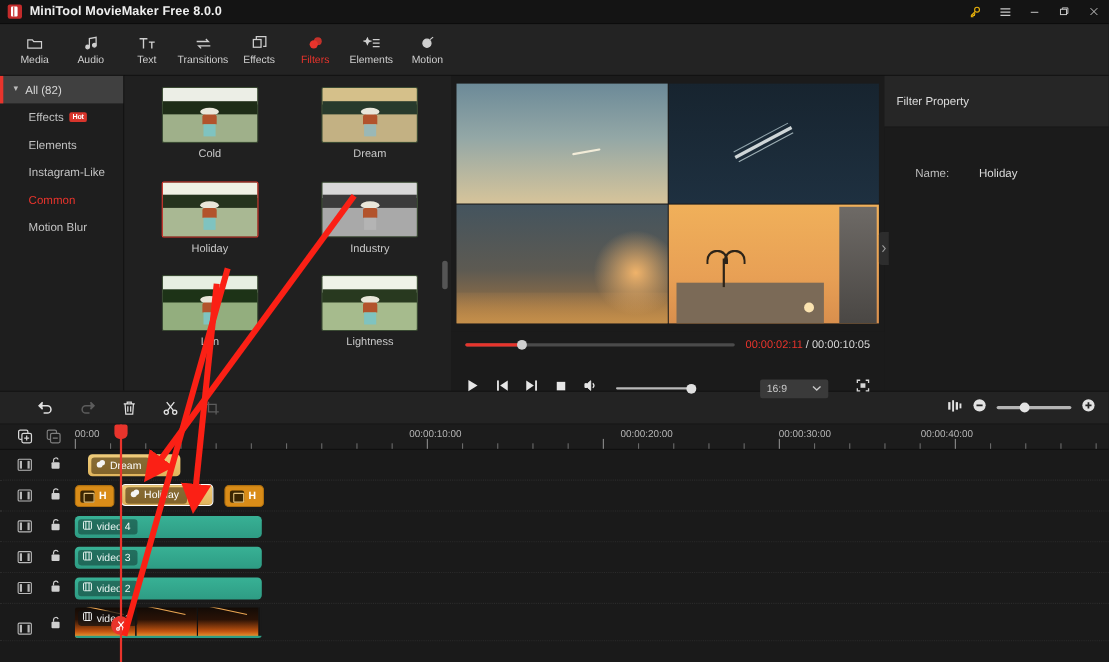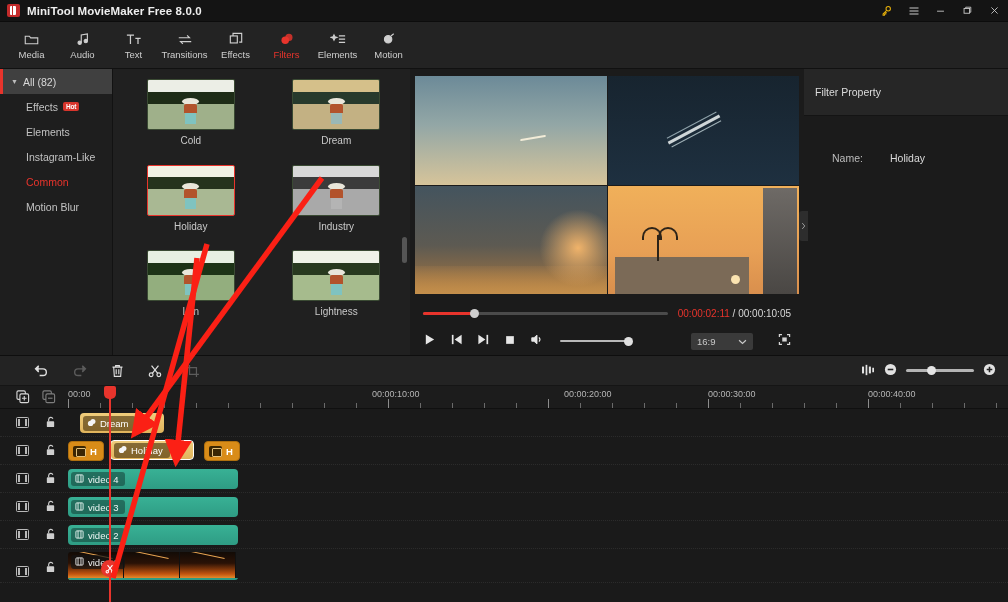--- a/index.html
+++ b/index.html
@@ -140,21 +140,21 @@
   .q4 .lamp::before { left:-15px; } .q4 .lamp::after { left:1px; }
   .q4 .sun { position:absolute; right:31%; bottom:9%; width:9px; height:9px; border-radius:50%; background:#fbe3b0;}
 
   .pbar { height: 54px; padding: 7px 13px 0 13px; }
   .seek { display: flex; align-items: center; gap: 10px; }
   .seek-track { flex: 1; height: 3px; background: #4b4b4b; border-radius: 2px; position: relative; }
   .seek-fill { position: absolute; left: 0; top: 0; bottom: 0; width: 21%; background: #e8342c; border-radius: 2px; }
   .seek-knob { position: absolute; left: 21%; top: 50%; width: 9px; height: 9px; margin: -4.5px 0 0 -4.5px; background: #cfcfcf; border-radius: 50%; }
   .times { font-size: 10px; white-space: nowrap; }
   .t-cur { color: #e8342c; } .t-tot { color: #d8d8d8; }
-  .ctrls { display: flex; align-items: center; gap: 14px; margin-top: 13px; color: #e6e6e6; }
+  .ctrls { display: flex; align-items: center; gap: 14px; margin-top: 25px; color: #e6e6e6; }
   .vol-track { width: 70px; height: 2.5px; background: #b9b9b9; border-radius: 2px; position: relative; margin-left: 2px; }
   .vol-knob { position: absolute; right: -3px; top: 50%; width: 9px; height: 9px; margin-top: -4.5px; background: #e0e0e0; border-radius: 50%; }
   .ratio {
     margin-left: auto; display: flex; align-items: center; justify-content: space-between;
     width: 62px; height: 17px; background: #3a3a3a; border-radius: 2px;
     font-size: 9.5px; color: #c9c9c9; padding: 0 6px;
   }
   .fs-btn { margin-left: 11px; color: #d6d6d6; }
 
   
@@ -694,21 +694,21 @@
       <div class="tick maj" style="left:868px"></div>
       <div class="tick min" style="left:900px"></div>
         <div class="tick min" style="left:932px"></div>
       <div class="tick min" style="left:964px"></div>
         <div class="tick min" style="left:996px"></div>
 
       <div class="rlabel" style="left:68px">00:00</div>
       <div class="rlabel" style="left:372px">00:00:10:00</div>
       <div class="rlabel" style="left:564px">00:00:20:00</div>
       <div class="rlabel" style="left:708px">00:00:30:00</div>
-      <div class="rlabel" style="left:868px">00:00:40:00</div>
+      <div class="rlabel" style="left:837px">00:00:40:00</div>
     </div>
 
     <div class="tracks">
 
       <div class="track">
         <div class="track-head">
           <span class="film-ico"></span>
           <span>
             <svg width="11" height="12" viewBox="0 0 12 13" fill="none" stroke="#cfcfcf" stroke-width="1.2">
               <rect x="2" y="5.6" width="8" height="6.4" rx="1" fill="#cfcfcf" stroke="none"></rect>

